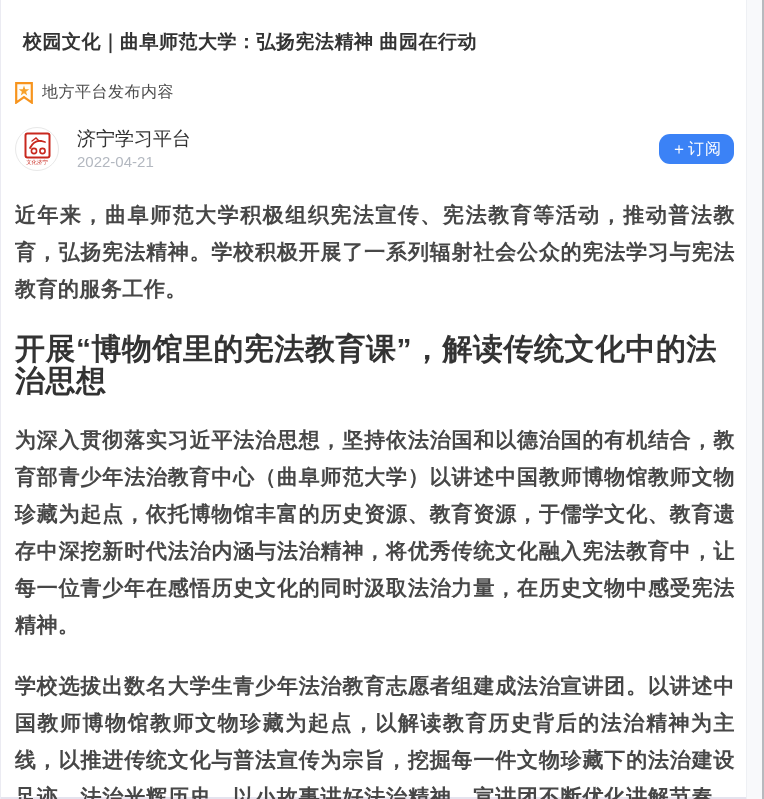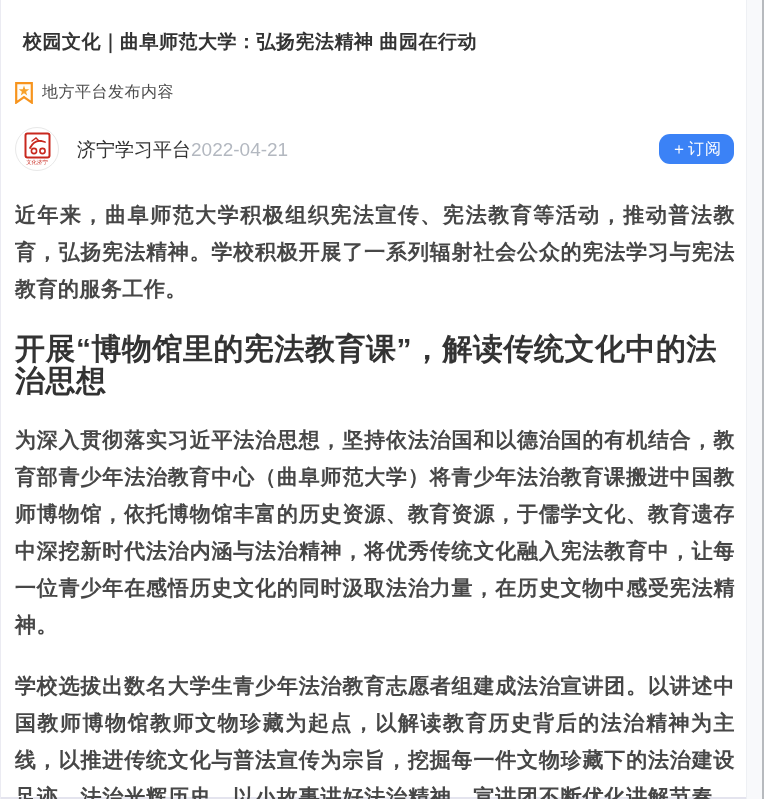--- a/index.html
+++ b/index.html
@@ -49,23 +49,23 @@
     width:44px;height:44px;border-radius:50%;
     border:1px solid #e8e8e8;background:#fff;
     display:flex;flex-direction:column;align-items:center;justify-content:center;
     box-sizing:border-box;
     overflow:hidden;
     cursor:pointer;
   }
   .avatar .seal-caption{
     font-size:6px;line-height:7px;color:#c8281e;letter-spacing:0;white-space:nowrap;transform:scale(0.9);
   }
-  .pub-meta{margin-left:18px;display:flex;justify-content:center;}
+  .pub-meta{margin-left:18px;display:flex;flex-direction:column;justify-content:center;}
   .pub-name{font-size:19px;color:#333;line-height:23px;cursor:pointer;}
-  .pub-date{font-size:19px;color:#b3b8c0;line-height:20px;margin-top:2px;}
+  .pub-date{font-size:15px;color:#b3b8c0;line-height:20px;margin-top:2px;}
   .subscribe-btn{
     margin-left:auto;margin-right:1px;
     background:#3b82f6;color:#fff;
     font-size:16px;line-height:30px;height:30px;
     padding:0 12px;border:none;border-radius:11px;
     cursor:pointer;
     font-family:inherit;
     letter-spacing:1px;
   }
   .article{margin-top:6px;}
@@ -118,19 +118,19 @@
     <div class="pub-meta">
       <span class="pub-name">济宁学习平台</span>
       <span class="pub-date">2022-04-21</span>
     </div>
     <button class="subscribe-btn">＋订阅</button>
   </div>
 
   <div class="article">
     <p>近年来，曲阜师范大学积极组织宪法宣传、宪法教育等活动，推动普法教育，弘扬宪法精神。学校积极开展了一系列辐射社会公众的宪法学习与宪法教育的服务工作。</p>
     <h2>开展“博物馆里的宪法教育课”，解读传统文化中的法治思想</h2>
-    <p>为深入贯彻落实习近平法治思想，坚持依法治国和以德治国的有机结合，教育部青少年法治教育中心（曲阜师范大学）将青少年法治教育课搬进中国教师博物馆，依托博物馆丰富的历史资源、教育资源，于儒学文化、教育遗存中深挖新时代法治内涵与法治精神，将优秀传统文化融入宪法教育中，让每一位青少年在感悟历史文化的同时汲取法治力量，在历史文物中感受宪法精神。</p>
+    <p>为深入贯彻落实习近平法治思想，坚持依法治国和以德治国的有机结合，教育部青少年法治教育中心（曲阜师范大学）以讲述中国教师博物馆教师文物珍藏为起点，依托博物馆丰富的历史资源、教育资源，于儒学文化、教育遗存中深挖新时代法治内涵与法治精神，将优秀传统文化融入宪法教育中，让每一位青少年在感悟历史文化的同时汲取法治力量，在历史文物中感受宪法精神。</p>
     <p>学校选拔出数名大学生青少年法治教育志愿者组建成法治宣讲团。以讲述中国教师博物馆教师文物珍藏为起点，以解读教育历史背后的法治精神为主线，以推进传统文化与普法宣传为宗旨，挖掘每一件文物珍藏下的法治建设足迹、法治光辉历史，以小故事讲好法治精神。宣讲团不断优化讲解节奏、创新讲解形式，将中华优秀传统文化与法治思想联系起来，激发了学生对宪法的兴趣，推动了宪法知识的传播。</p>
   </div>
 
 </div>
 
 <div class="scroll-gutter"></div>
 
 </body></html>

